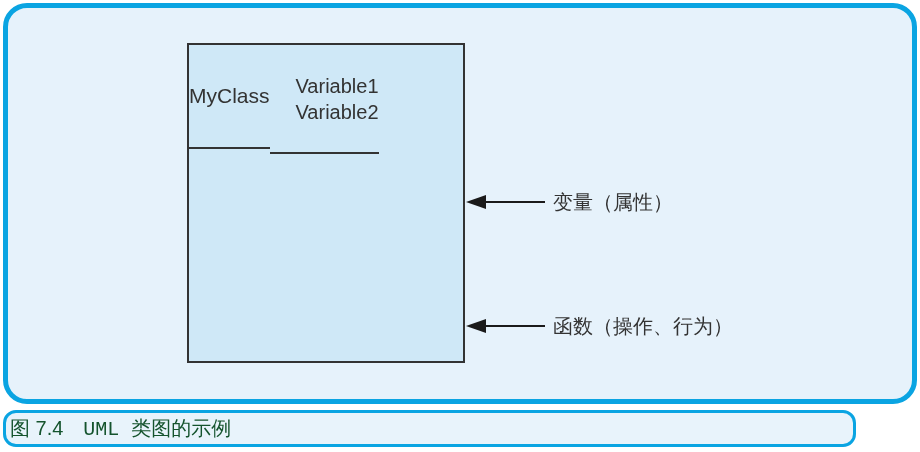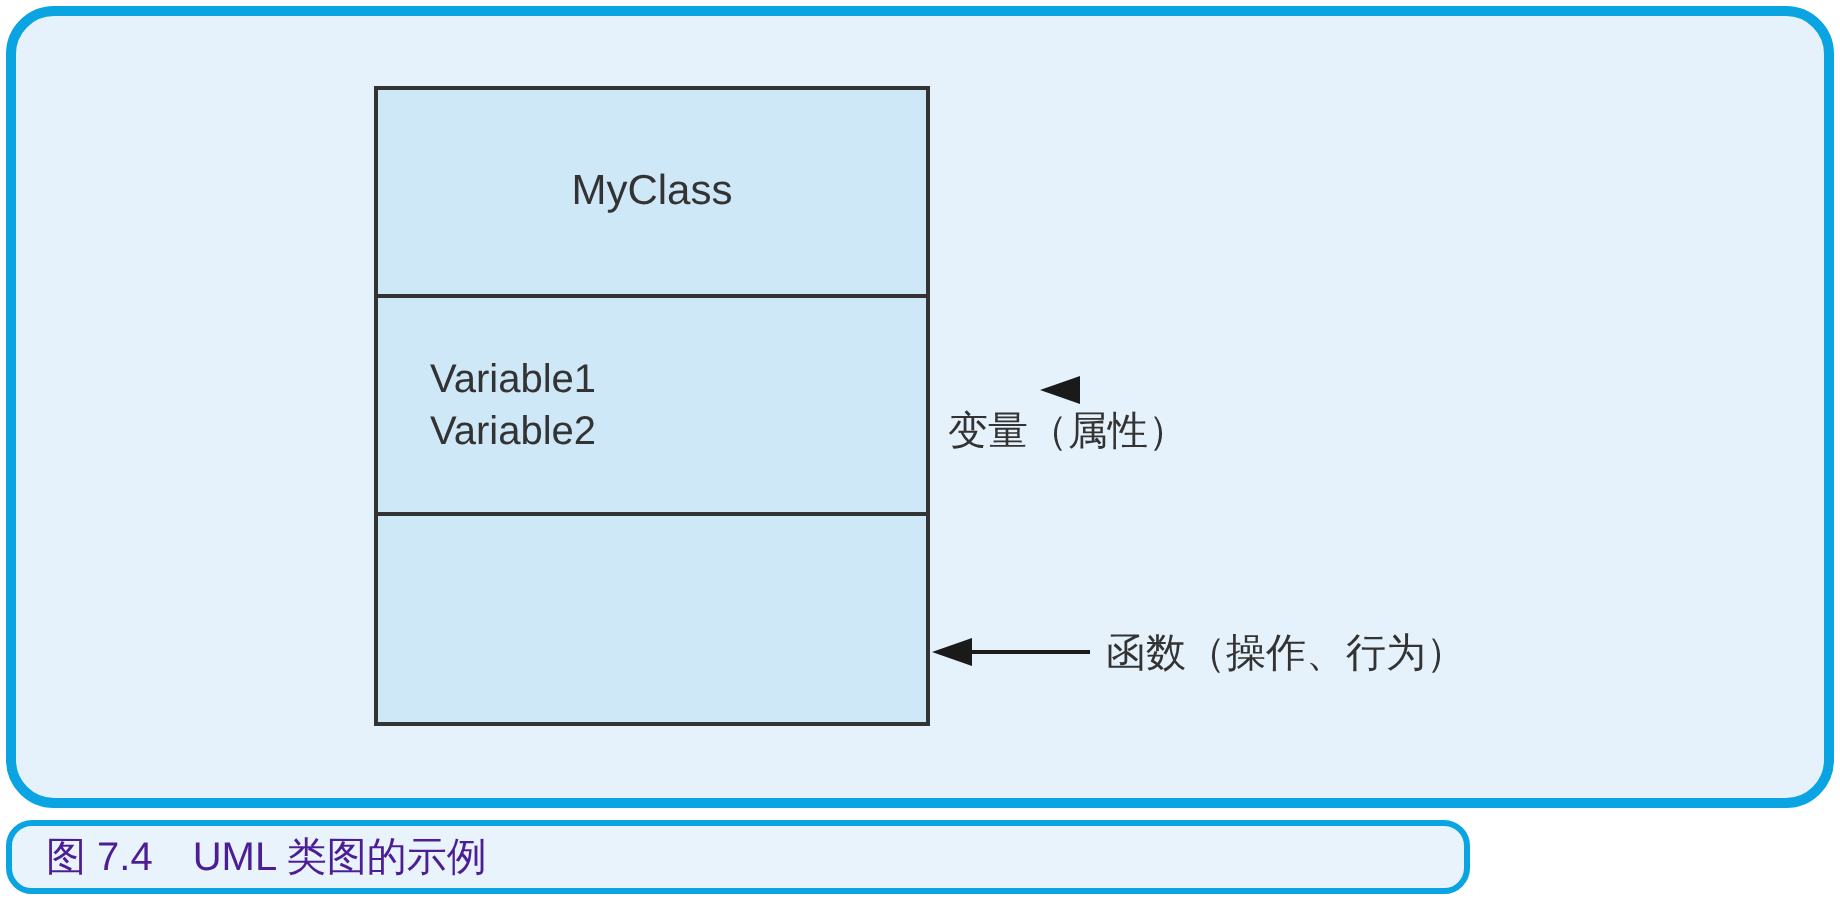--- a/index.html
+++ b/index.html
@@ -31,21 +31,20 @@
   .class-box {
     position: absolute;
     left: 187px;
     top: 43px;
     width: 278px;
     height: 320px;
     box-sizing: border-box;
     border: 2px solid #333333;
     background: #cfe8f7;
     display: flex;
-    flex-direction: column;
     color: #333333;
   }
   .compartment {
     box-sizing: border-box;
   }
   .name-compartment {
     height: 104px;
     border-bottom: 2px solid #333333;
     display: flex;
     align-items: center;
@@ -71,21 +70,21 @@
   
   .annotation {
     position: absolute;
     left: 466px;
     height: 28px;
     display: flex;
     align-items: center;
     white-space: nowrap;
   }
   .annotation-1 { top: 82px; }
-  .annotation-2 { top: 188px; flex-direction: column; }
+  .annotation-2 { top: 188px; }
   .annotation-3 { top: 312px; }
   .arrowhead {
     width: 0;
     height: 0;
     border-top: 7px solid transparent;
     border-bottom: 7px solid transparent;
     border-right: 20px solid #1a1a1a;
   }
   .arrow-shaft {
     width: 59px;
@@ -95,34 +94,35 @@
   .annotation-label {
     margin-left: 8px;
     font-size: 20px;
     color: #333333;
   }
   
   .caption-bar {
     position: absolute;
     left: 3px;
     top: 410px;
-    width: 732px;
+    width: 853px;
     height: 37px;
     box-sizing: border-box;
     border: 3px solid #0aa4e2;
     border-radius: 13px;
     background: #e8f3fb;
     display: flex;
     align-items: center;
-    padding-left: 17px;
+    padding-left: 4px;
     font-size: 20px;
-    color: #4c1d95;
+    color: #14532d;
   }
   .caption-title {
     margin-left: 20px;
+    font-family: Liberation Mono, monospace;
   }
 </style>
 </head>
 <body>
 
 <div class="page">
 
   <div class="main-panel"></div>
 
   <div class="class-box">

